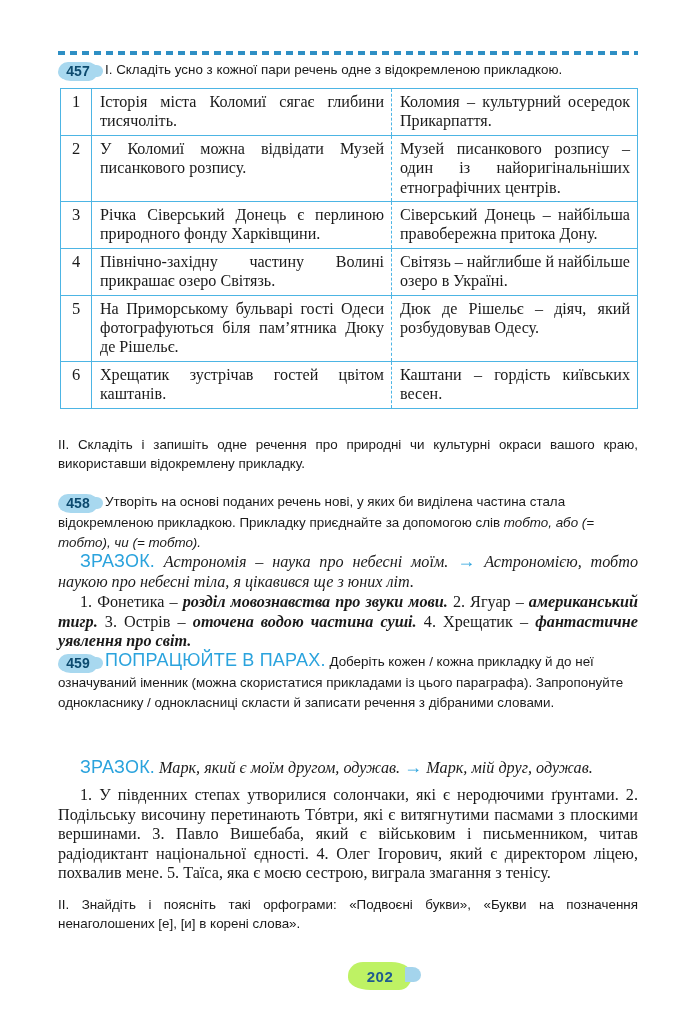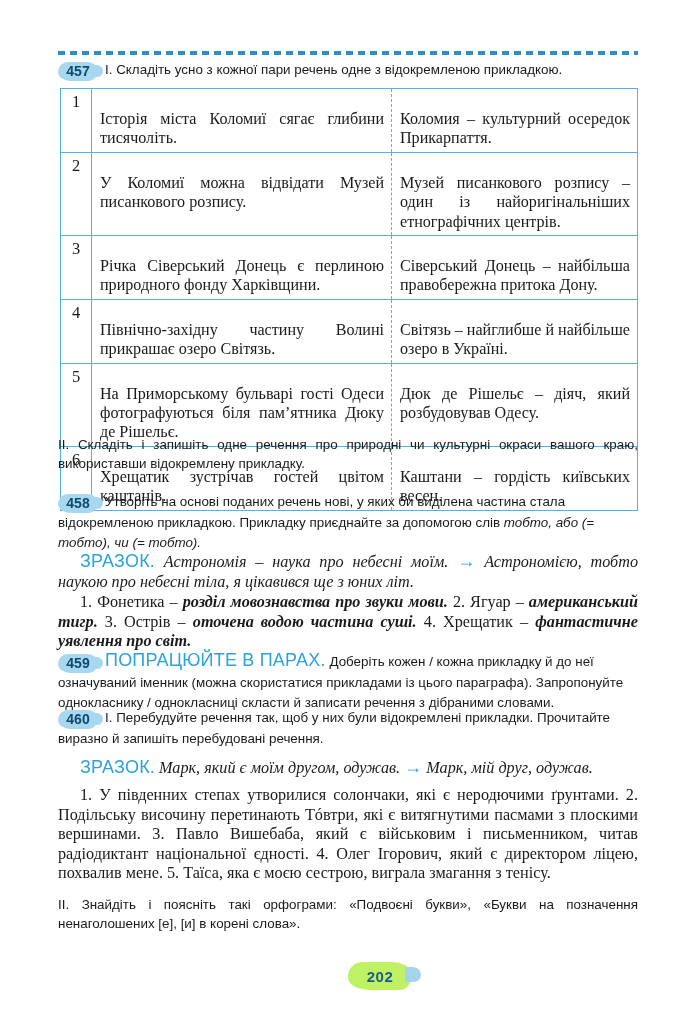--- a/index.html
+++ b/index.html
@@ -89,21 +89,21 @@
     left: 2px; top: 88px;
     width: 578px;
     border-collapse: collapse;
     table-layout: fixed;
     font-family: "Liberation Serif", serif;
     font-size: 16.1px;
     line-height: 19.4px;
   }
   .tbl td {
     border: 1.6px solid #4db5e4;
-    padding: 20px 7px 4px 8px;
+    padding: 3px 7px 4px 8px;
     vertical-align: top;
     text-align: justify;
     text-align-last: left;
     hyphens: manual;
   }
   .tbl td.num {
     width: 31px;
     text-align: center;
     text-align-last: center;
     padding: 3px 2px;
@@ -222,23 +222,20 @@
     <span>3.</span>
     <span>Острів – </span><span class="bold">оточена водою частина суші.</span>
     <span>4.</span>
     <span>Хрещатик – </span><span class="bold">фантастичне уявлення про світ.</span>
   </p>
 
   <div id="task459">
     <span class="ex-blob">459</span><span class="blue-label">ПОПРАЦЮЙТЕ В ПАРАХ.</span><span class="sans"> <span>Доберіть кожен / кожна прикладку й до неї означуваний іменник (можна скористатися прикладами із цього параграфа). Запропонуйте однокласнику / однокласниці скласти й записати речення з дібраними словами.</span></span>
   </div>
 
-  <div id="task460">
-    <span class="ex-blob">460</span><span class="sans">I.</span><span class="sans"> <span>Перебудуйте речення так, щоб у них були відокремлені прикладки. Прочитайте виразно й запишіть перебудовані речення.</span></span>
-  </div>
 
   <p id="sample460" class="serif indent">
     <span class="blue-label">ЗРАЗОК.</span>
     <span class="ital">Марк, який є моїм другом, одужав.</span>
     <span class="blue-label">→</span>
     <span class="ital">Марк, мій друг, одужав.</span>
   </p>
 
   <p id="items460" class="serif indent">1. У південних степах утворилися солончаки, які є неродючими ґрунтами. 2. Подільську височину перетинають Тóвтри, які є витягнутими пасмами з плоскими вершинами. 3. Павло Вишебаба, який є військовим і письменником, читав радіодиктант національної єдності. 4. Олег Ігорович, який є директором ліцею, похвалив мене. 5. Таїса, яка є моєю сестрою, виграла змагання з тенісу.</p>
 

